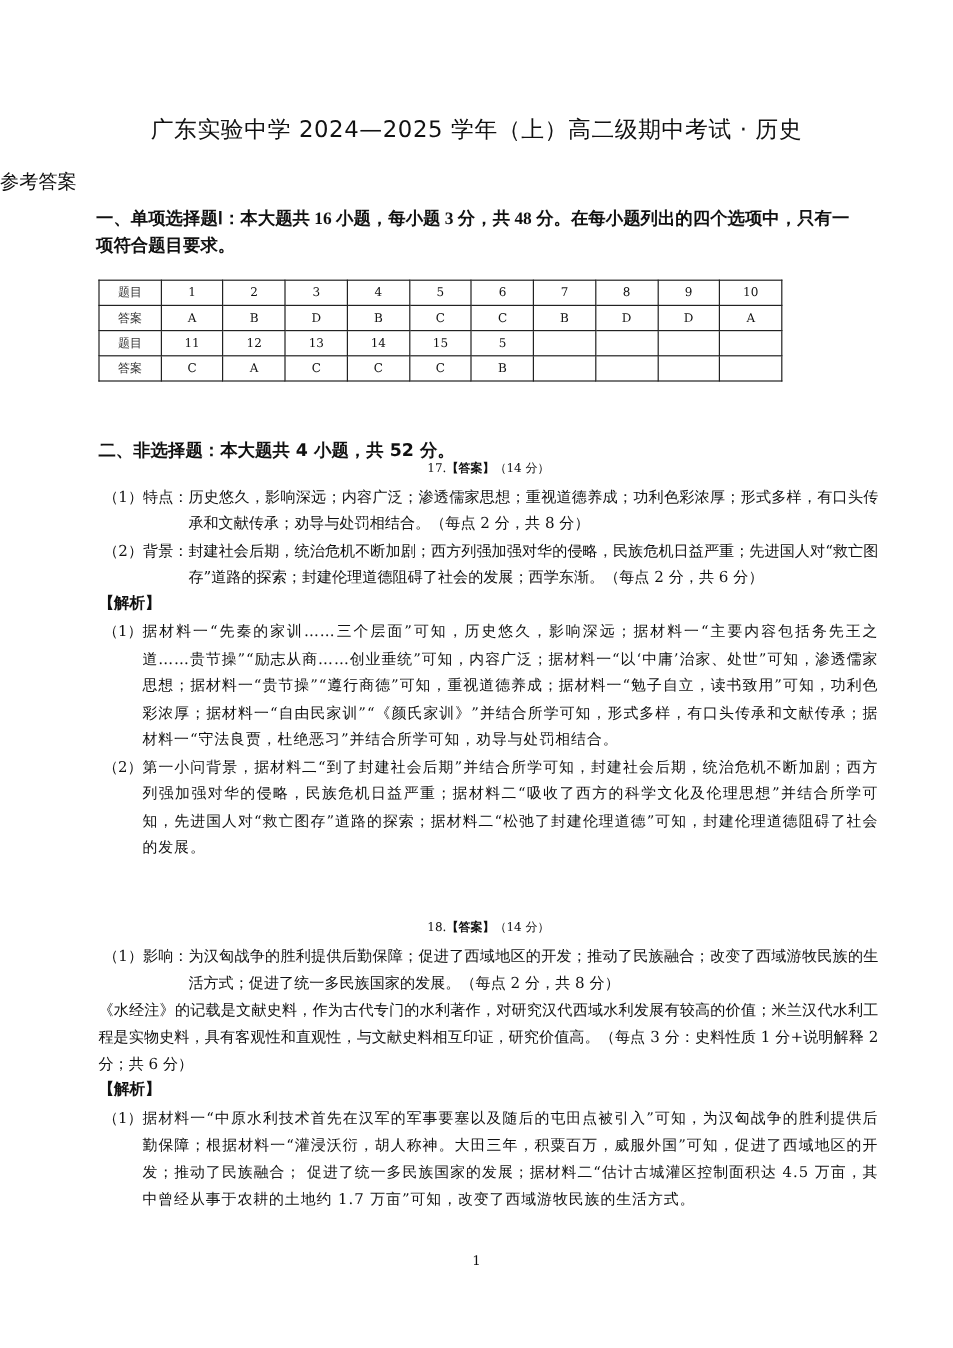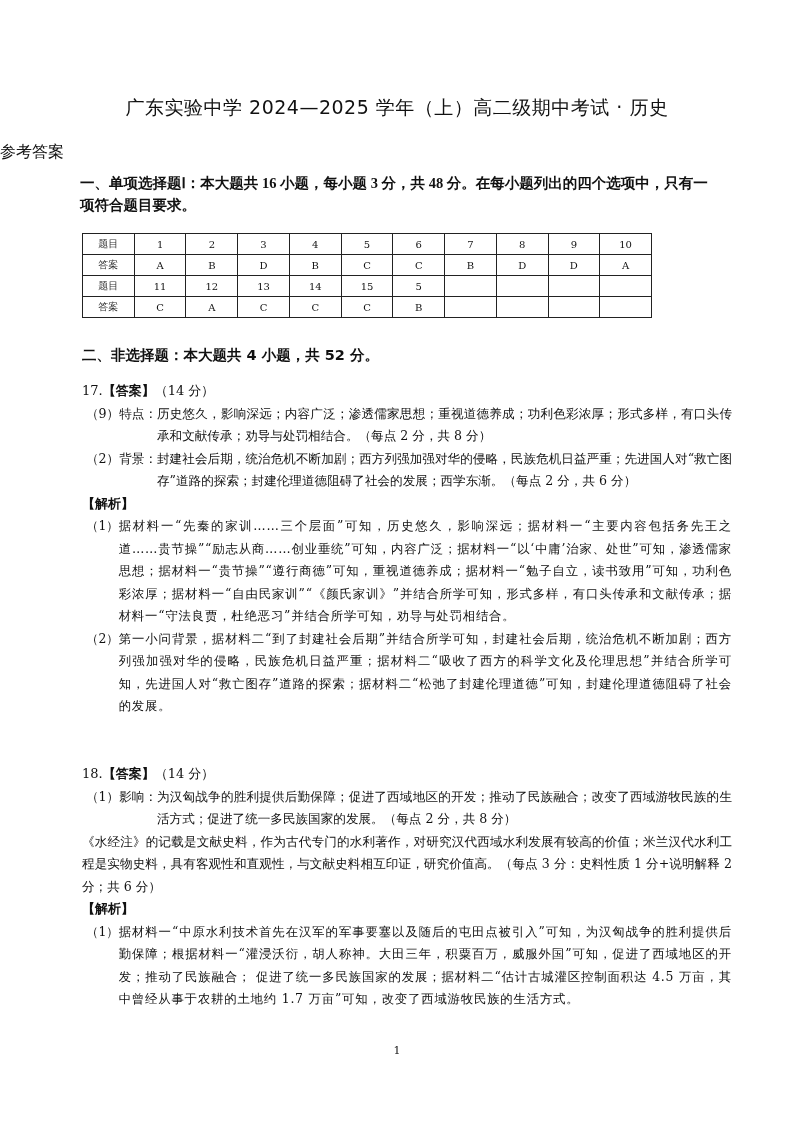--- a/index.html
+++ b/index.html
@@ -10,24 +10,24 @@
            font-family: "DejaVu Sans", "Liberation Sans", sans-serif; font-size: 19px; letter-spacing: 0.5px; }
   .subtitle { position: absolute; top: 142px; left: 0; width: 794px; text-align: left;
               font-family: "DejaVu Sans", "Liberation Sans", sans-serif; font-size: 16px; }
   .sec1 { position: absolute; top: 172px; left: 80px; width: 640px;
           font-family: Liberation Serif, serif; font-weight: bold; font-size: 14.5px; line-height: 22px; }
   table.ans { position: absolute; top: 233px; left: 82px; border-collapse: collapse;
               font-family: "DejaVu Serif", "Liberation Serif", serif; font-size: 10px; }
   table.ans td { border: 1px solid #222; height: 20px; padding: 0; text-align: center; width: 51px; }
   table.ans td.hdr { width: 51px; font-family: "DejaVu Sans", "Liberation Sans", sans-serif; color: #333; }
   table.ans tr { height: 21px; }
-  .sec2 { position: absolute; top: 346px; left: 82px;
+  .sec2 { position: absolute; top: 366px; left: 82px;
           font-family: "DejaVu Sans", "Liberation Sans", sans-serif; font-weight: bold; font-size: 14.5px; }
   .block { position: absolute; left: 82px; width: 650px; font-size: 12.6px; line-height: 22.5px; }
-  .qhead { font-size: 13px; }
+  .qhead { font-size: 10px; text-align: center; }
   .qhead .br { font-family: "DejaVu Sans", "Liberation Sans", sans-serif; font-weight: bold; }
   .item { display: flex; }
   .item .lbl { white-space: nowrap; padding-left: 4px; }
   .item .txt { flex: 1; text-align: justify; }
   .jx { font-family: "DejaVu Sans", "Liberation Sans", sans-serif; font-weight: bold; font-size: 13px; }
   .ana { display: flex; font-family: "DejaVu Serif", "Liberation Serif", serif; font-size: 12.4px; line-height: 22.5px; }
   .ana .lbl { white-space: nowrap; padding-left: 4px; }
   .ana .txt { flex: 1; text-align: justify; letter-spacing: 0.8px; }
   .pagenum { position: absolute; top: 1044px; left: 0; width: 794px; text-align: center; font-size: 11px; }
 </style>
@@ -98,21 +98,21 @@
       </tbody>
   </table>
 
   <div class="sec2">二、非选择题：本大题共 4 小题，共 52 分。</div>
 
   <div class="block" style="top:380px;">
     <div class="qhead">
       <span>17.</span><span class="br">【答案】</span><span>（14 分）</span>
     </div>
     <div class="item">
-      <span class="lbl">（9）特点：</span>
+      <span class="lbl">（1）特点：</span>
       <span class="txt">历史悠久，影响深远；内容广泛；渗透儒家思想；重视道德养成；功利色彩浓厚；形式多样，有口头传承和文献传承；劝导与处罚相结合。（每点 2 分，共 8 分）</span>
     </div>
     <div class="item">
       <span class="lbl">（2）背景：</span>
       <span class="txt">封建社会后期，统治危机不断加剧；西方列强加强对华的侵略，民族危机日益严重；先进国人对“救亡图存”道路的探索；封建伦理道德阻碍了社会的发展；西学东渐。（每点 2 分，共 6 分）</span>
     </div>
     <div class="jx">【解析】</div>
     <div class="ana">
       <span class="lbl">（1）</span>
       <span class="txt">据材料一“先秦的家训……三个层面”可知，历史悠久，影响深远；据材料一“主要内容包括务先王之道……贵节操”“励志从商……创业垂统”可知，内容广泛；据材料一“以‘中庸’治家、处世”可知，渗透儒家思想；据材料一“贵节操”“遵行商德”可知，重视道德养成；据材料一“勉子自立，读书致用”可知，功利色彩浓厚；据材料一“自由民家训”“《颜氏家训》”并结合所学可知，形式多样，有口头传承和文献传承；据材料一“守法良贾，杜绝恶习”并结合所学可知，劝导与处罚相结合。</span>

